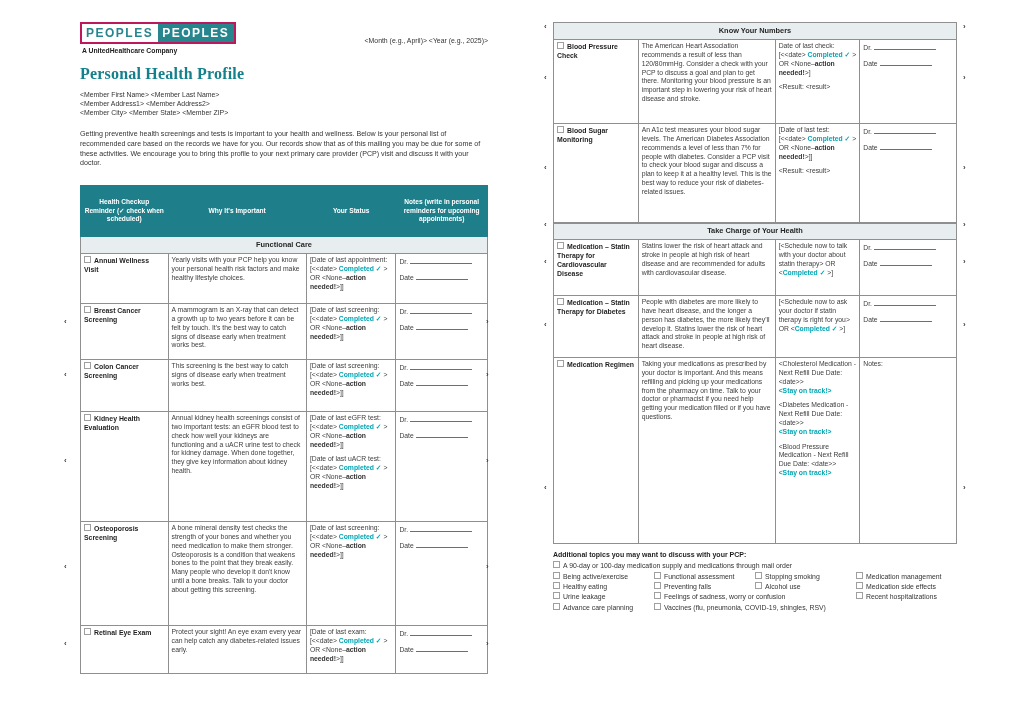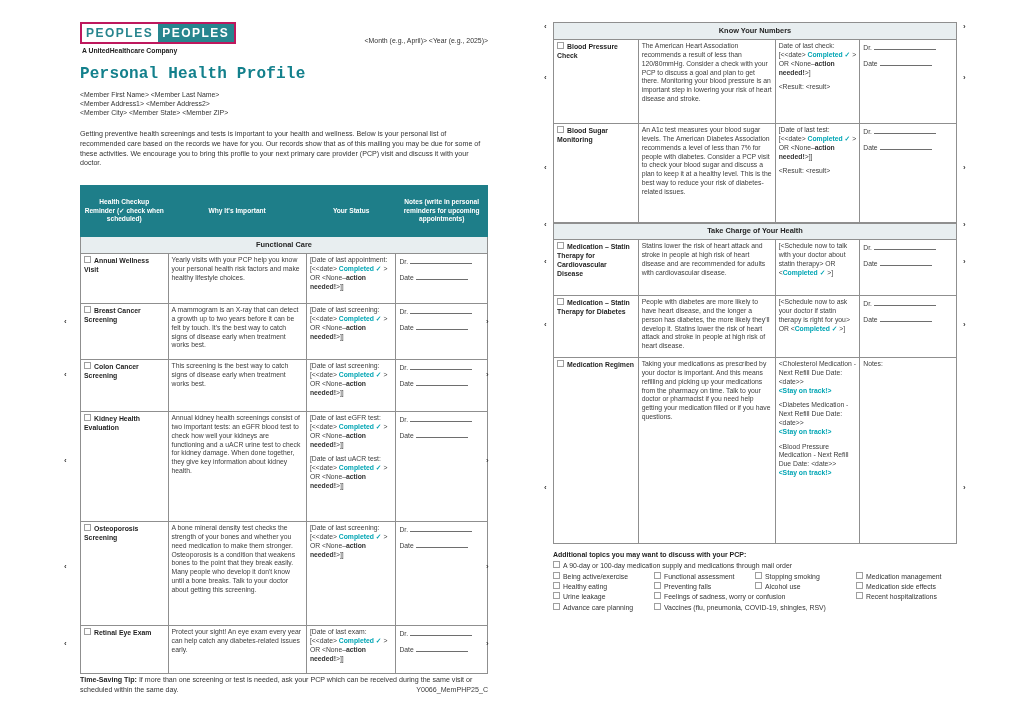--- a/index.html
+++ b/index.html
@@ -15,21 +15,21 @@
 
   
   .logo-wrap{position:absolute;top:0;left:0}
   .logo-box{display:inline-flex;border:2px solid #be185d}
   .logo-peoples{background:#fff;color:#27858e;font-weight:bold;font-size:12px;letter-spacing:1.5px;padding:2px 5px 2px 4px}
   .logo-health{background:#27858e;color:#fff;font-weight:bold;font-size:12px;letter-spacing:1.5px;padding:2px 5px 2px 4px}
   .tagline{font-size:6.8px;font-weight:bold;color:#222;margin-top:3px;padding-left:2px}
 
   .date-ph{position:absolute;top:15px;right:0;font-size:6.9px;color:#333}
 
-  .doc-title{position:absolute;top:43px;left:0;margin:0;font-family:Liberation Mono, monospace;font-weight:bold;font-size:16px;color:#13808c;letter-spacing:.2px}
+  .doc-title{position:absolute;top:43px;left:0;margin:0;font-family:Liberation Serif, serif;font-weight:bold;font-size:16px;color:#13808c;letter-spacing:.2px}
 
   .members{position:absolute;top:68px;left:0;font-size:6.9px;line-height:9.2px;color:#333}
   .intro{position:absolute;top:101px;left:0;width:100%;font-size:7.1px;line-height:9.7px;color:#333}
 
   
   table{border-collapse:collapse;table-layout:fixed;width:100%}
   td,th{border:0.8px solid #8f8f8f;vertical-align:top;padding:2.5px 3px;font-size:6.8px;line-height:8.8px;color:#3d3d3d;overflow:hidden}
   #left-table{position:absolute;top:163px;left:0}
   #left-table thead th{background:#1e7e89;border:1px solid #1e7e89;color:#fff;font-size:6.6px;line-height:8.4px;font-weight:bold;text-align:center;vertical-align:middle;padding:4px 3px;height:42px}
   tr.section-row td{background:#e8eef0;border-color:#8f8f8f;text-align:center;font-weight:bold;color:#262626;font-size:7.4px;padding:3.5px 2px;vertical-align:middle}
@@ -184,24 +184,20 @@
             <div class="para"><span>[Date of last exam: [&lt;&lt;date&gt; </span><span class="seg-t">Completed ✓</span><span> &gt; OR &lt;None–</span><span class="seg-b">action needed!</span><span>&gt;]]</span></div>
           </td>
           <td>
             <div class="nl"><span class="nl-label">Dr.</span><span class="line line-dr"></span></div>
             <div class="nl"><span class="nl-label">Date</span><span class="line line-date"></span></div>
           </td>
         </tr>
       </tbody>
   </table>
 
-  <div class="footer">
-    <span><b>Time-Saving Tip:</b><span> If more than one screening or test is needed, ask your PCP which can be received during the same visit or scheduled within the same day.</span></span>
-    <span class="code">Y0066_MemPHP25_C</span>
-  </div>
 </div>
 
 <div class="page" id="right-page">
 
   <table id="right-table-2">
     <colgroup>
         <col style="width:21%">
         <col style="width:34%">
         <col style="width:21%">
         <col style="width:24%">

